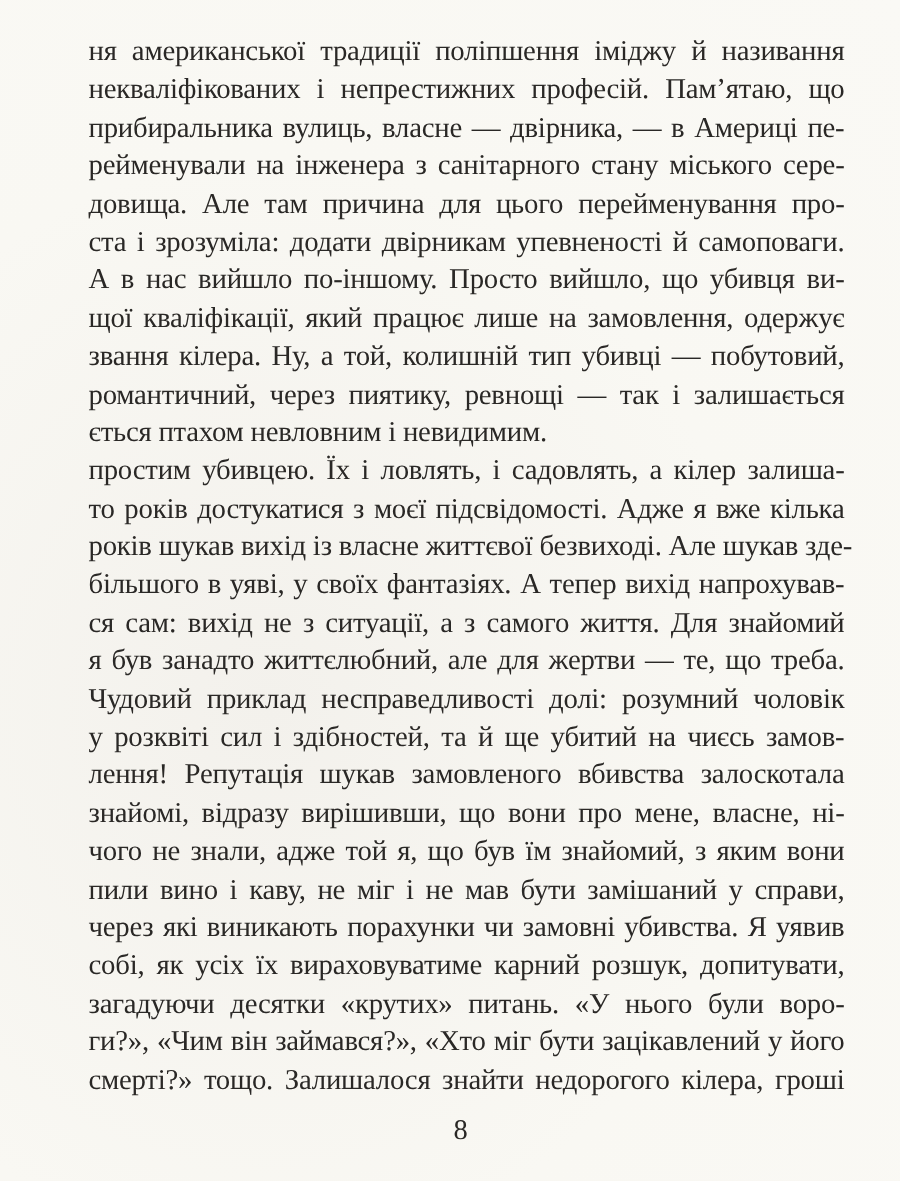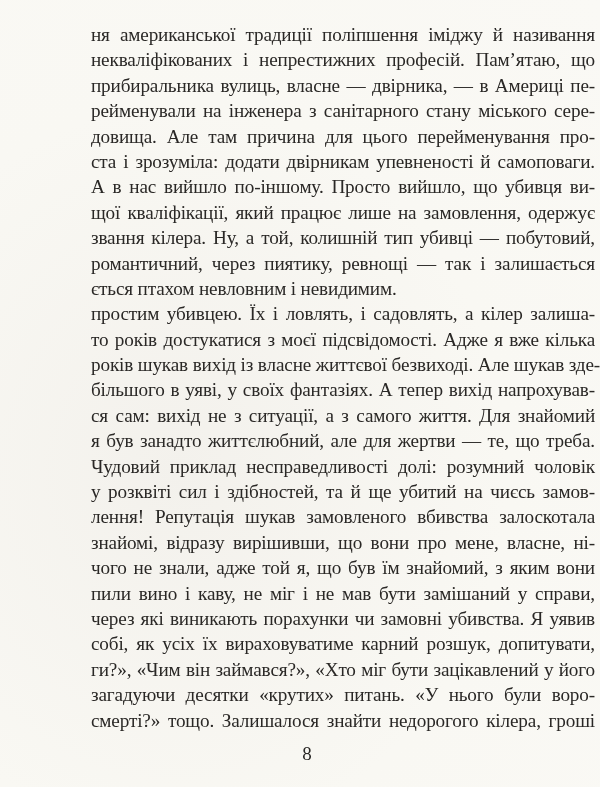--- a/index.html
+++ b/index.html
@@ -24,21 +24,20 @@
     .text-block {
       position: absolute;
       left: 59px;
       top: 22px;
       width: 504px;
       font-family: "Liberation Serif", "DejaVu Serif", serif;
       font-size: 19.2px;
       line-height: 25.4px;
       color: #2a2826;
       letter-spacing: -0.15px;
-      margin-left: 32px;
     }
     .line {
       display: block;
       white-space: nowrap;
       text-align: justify;
       text-align-last: justify;
       height: 25.4px;
     }
     .line.last {
       text-align-last: left;
@@ -85,19 +84,19 @@
       <span class="line">ся сам: вихід не з ситуації, а з самого життя. Для знайомий</span>
       <span class="line">я був занадто життєлюбний, але для жертви — те, що треба.</span>
       <span class="line">Чудовий приклад несправедливості долі: розумний чоловік</span>
       <span class="line">у розквіті сил і здібностей, та й ще убитий на чиєсь замов-</span>
       <span class="line">лення! Репутація шукав замовленого вбивства залоскотала</span>
       <span class="line">знайомі, відразу вирішивши, що вони про мене, власне, ні-</span>
       <span class="line">чого не знали, адже той я, що був їм знайомий, з яким вони</span>
       <span class="line">пили вино і каву, не міг і не мав бути замішаний у справи,</span>
       <span class="line">через які виникають порахунки чи замовні убивства. Я уявив</span>
       <span class="line">собі, як усіх їх вираховуватиме карний розшук, допитувати,</span>
+      <span class="line">загадуючи десятки «крутих» питань. «У нього були воро-</span>
       <span class="line">ги?», «Чим він займався?», «Хто міг бути зацікавлений у його</span>
-      <span class="line">загадуючи десятки «крутих» питань. «У нього були воро-</span>
       <span class="line">смерті?» тощо. Залишалося знайти недорогого кілера, гроші</span>
     </div>
   </div>
   <div class="page-number">8</div>
 </div>
 
 </body></html>

